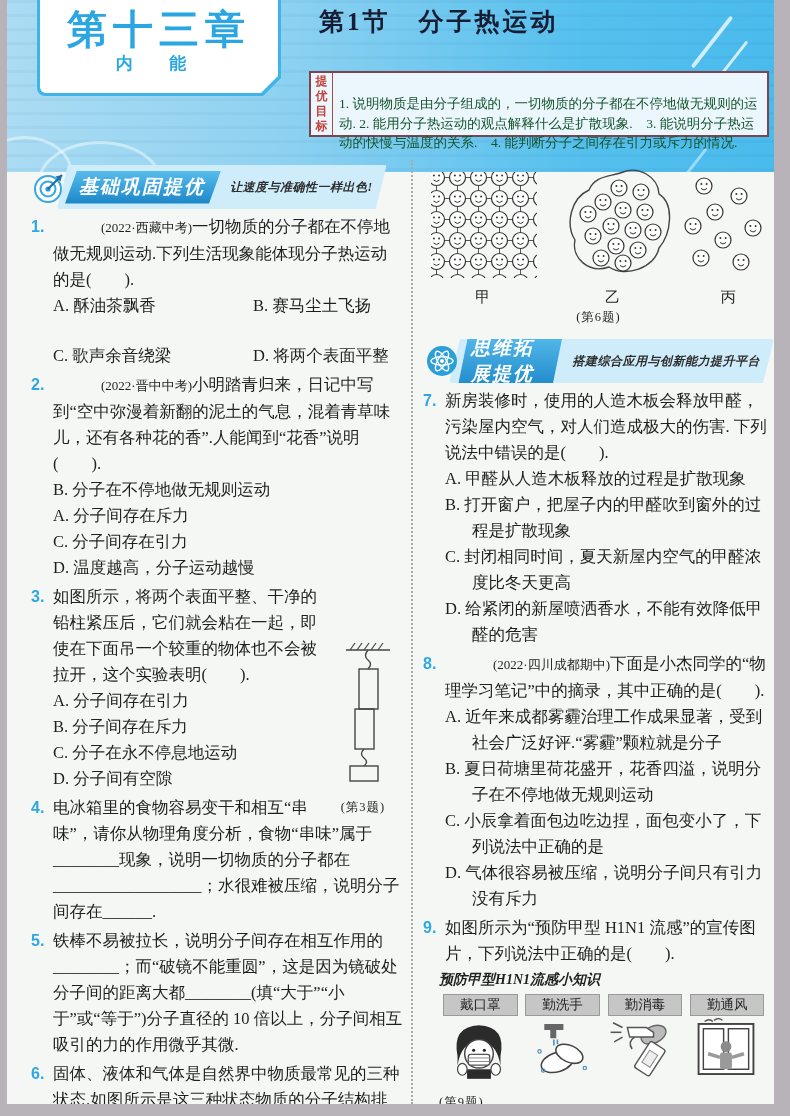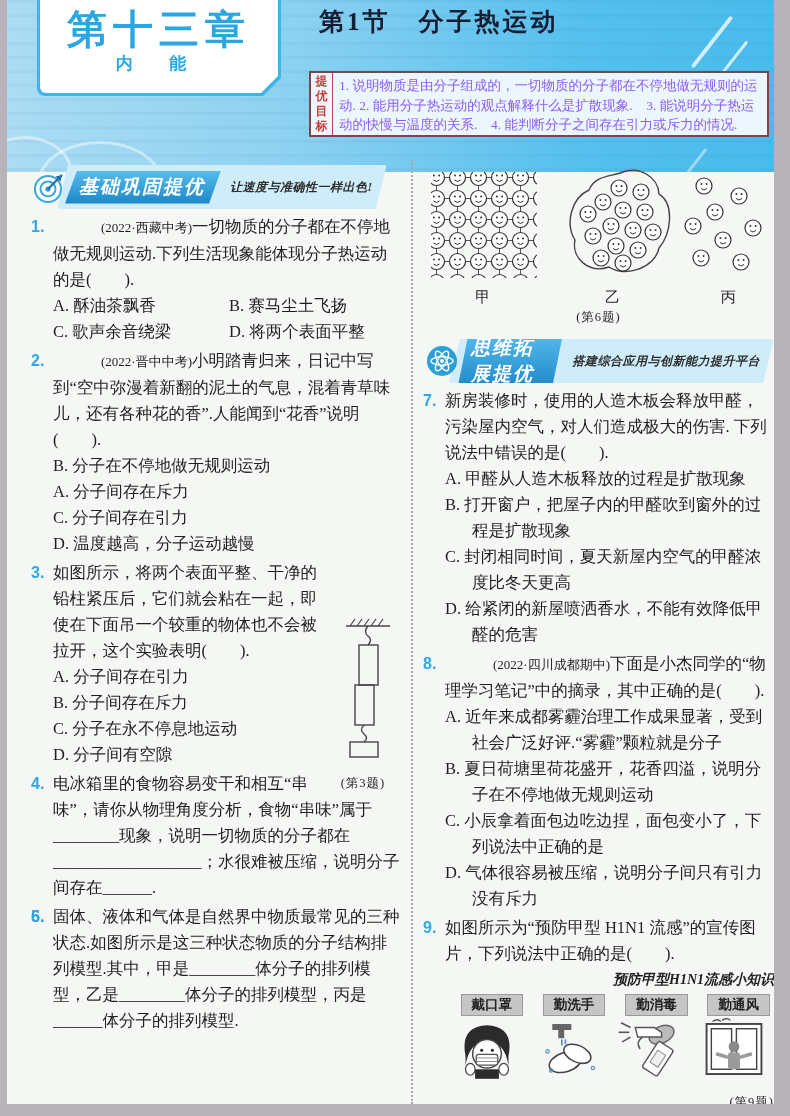--- a/index.html
+++ b/index.html
@@ -60,21 +60,21 @@
   }
   .goals-label{
     width:19px;border-right:1px solid #b04a44;padding:1px 1px;
     display:flex;flex-direction:column;align-items:center;justify-content:center;
   }
   .goals-label span{
     display:block;font-size:12px;line-height:15px;font-weight:bold;color:#c5403a;
     font-family:"Liberation Sans","DejaVu Sans",sans-serif;
   }
   .goals-text{
-    flex:1;padding:3px 6px;font-size:13.5px;line-height:19.5px;color:#8b5cf6;
+    flex:1;padding:21px 6px;font-size:13.5px;line-height:19.5px;color:#14532d;
   }
   
   .content{
     position:absolute;left:0;top:152px;width:100%;height:952px;
     display:flex;padding:0 0 0 24px;box-sizing:border-box;
   }
   .col-left{width:372px;flex:none;}
   .divider{flex:none;width:0;border-left:2px dotted #a9a9a9;margin:8px 10px 0 8px;}
   .col-right{flex:1;overflow:hidden;}
   
@@ -97,38 +97,38 @@
     padding-left:9px;letter-spacing:0.5px;white-space:nowrap;
   }
   
   .q{position:relative;padding-left:22px;font-size:16.5px;line-height:26px;margin-bottom:3px;}
   .qnum{
     position:absolute;left:0;top:0;color:#2fa8e1;font-weight:bold;
     font-family:"Liberation Sans","DejaVu Sans",sans-serif;font-size:16px;
   }
   .qtag{font-size:13px;font-weight:normal;letter-spacing:0;margin-left:48px;}
   .opt{padding-left:27px;text-indent:-27px;}
-  .opts-two{display:grid;grid-template-columns:176px 1fr;}
+  .opts-two{display:grid;grid-template-columns:176px 1fr;gap:24px;}
   
   .fig3{float:right;width:80px;margin:54px 0 0 4px;text-align:center;}
   .fig-caption{font-size:12.5px;letter-spacing:1px;}
   
   .fig6{margin:14px 0 2px 0;}
   .fig6-labels{display:flex;font-size:15px;}
   .fig6-labels span{display:block;text-align:center;}
   .fig6-labels .l1{width:34%;}.fig6-labels .l2{width:40%;}.fig6-labels .l3{width:26%;}
   .fig6 .fig-caption{text-align:center;margin-top:2px;}
   
-  .fig9{margin:2px 0 2px -6px;text-align:right;}
+  .fig9{margin:2px 0 2px -6px;text-align:left;}
   .fig9-title{font-size:14px;font-weight:bold;font-style:italic;line-height:22px;}
   .fig9-panels{display:flex;justify-content:space-between;padding:0 4px;}
   .fig9-panel{width:80px;}
   .fig9-chip{
     display:inline-block;background:#c6c6c6;border:1px solid #9a9a9a;
-    font-size:13.5px;font-weight:bold;padding:0 10px;line-height:20px;margin-bottom:2px;
+    font-size:13.5px;font-weight:normal;padding:0 16px;line-height:20px;margin-bottom:2px;
   }
   .fig9 .fig-caption{margin-top:1px;}
   svg .ln{stroke:#444;fill:none;stroke-width:1.4;}
 </style>
 </head>
 <body>
 
 <div class="page">
 
   <div class="topband">
@@ -230,20 +230,21 @@
         </div>
       </div>
 
       <div class="q">
         <span class="qnum">4.</span>
         <span>电冰箱里的食物容易变干和相互“串味”，请你从物理角度分析，食物“串味”属于________现象，说明一切物质的分子都在__________________；水很难被压缩，说明分子间存在______.</span>
       </div>
 
       <div class="q">
         <span class="qnum">5.</span>
+        <span>铁棒不易被拉长，说明分子间存在相互作用的________；而“破镜不能重圆”，这是因为镜破处分子间的距离大都________(填“大于”“小于”或“等于”)分子直径的 10 倍以上，分子间相互吸引的力的作用微乎其微.</span>
       </div>
 
       <div class="q">
         <span class="qnum">6.</span>
         <span>固体、液体和气体是自然界中物质最常见的三种状态.如图所示是这三种状态物质的分子结构排列模型.其中，甲是________体分子的排列模型，乙是________体分子的排列模型，丙是______体分子的排列模型.</span>
       </div>
     </div>
 
     <div class="divider"></div>
 

